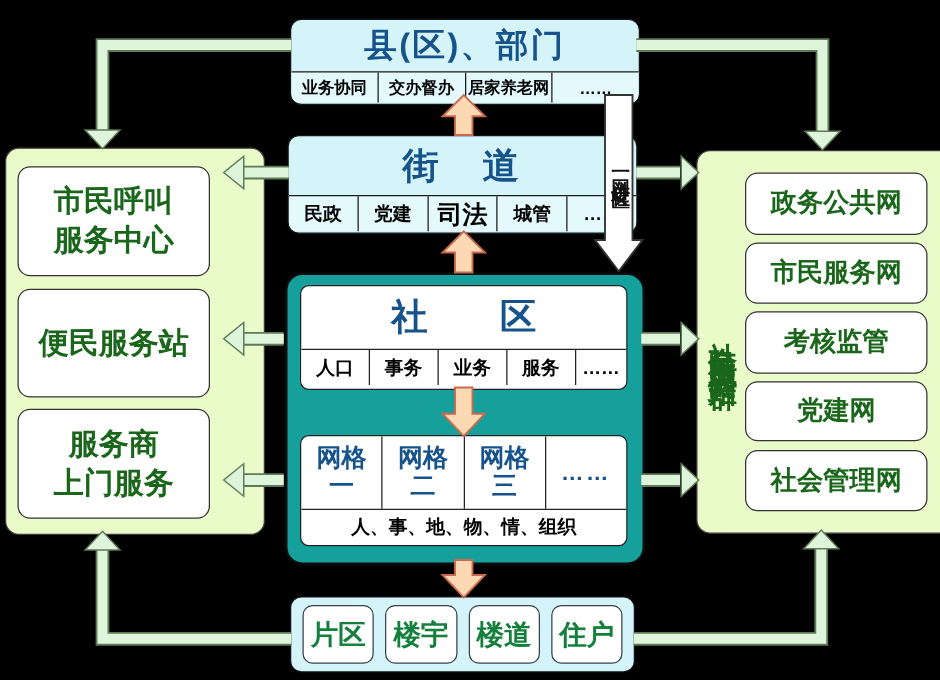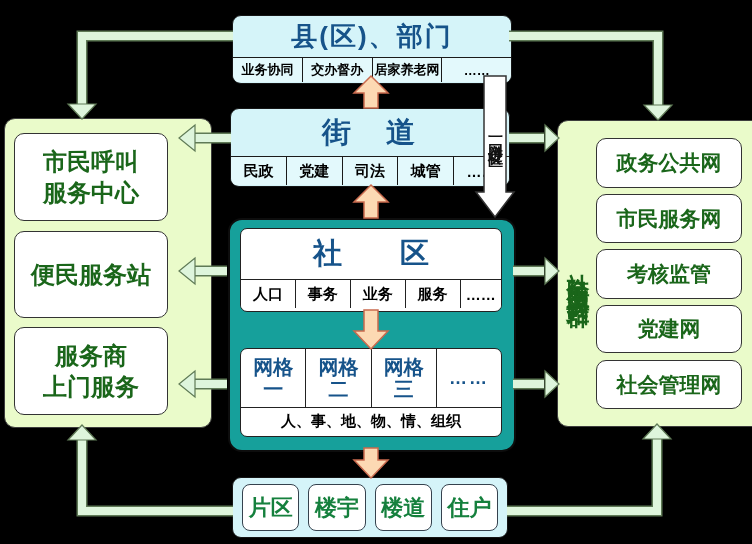--- a/index.html
+++ b/index.html
@@ -50,21 +50,21 @@
       <div class="sub-cell" style="font-size:13px;">居家养老网</div>
       <div class="sub-cell" style="font-size:13px;">……</div>
     </div>
   </div>
 
   <div class="cyan-box" style="left:230px;top:108px;width:278px;height:77px;">
     <div class="box-title" style="height:47px;font-size:29px;letter-spacing:3px;">街　道</div>
     <div class="sub-row" style="height:29px;">
       <div class="sub-cell" style="font-size:15px;">民政</div>
       <div class="sub-cell" style="font-size:15px;">党建</div>
-      <div class="sub-cell" style="font-size:15px;">司法</div>
+      <div class="sub-cell" style="font-size:20px;">司法</div>
       <div class="sub-cell" style="font-size:15px;">城管</div>
       <div class="sub-cell" style="font-size:15px;">……</div>
     </div>
   </div>
 
   <div id="community-container">
     <div class="white-box" style="left:10px;top:8px;width:260px;height:82px;">
       <div class="box-title" style="height:50px;font-size:29px;">社　　区</div>
       <div class="sub-row" style="height:29px;background:#fff;border-top:1.4px solid #222;justify-content:center;">
         <div class="sub-cell" style="font-size:15px;border-left:none;">人口</div>

